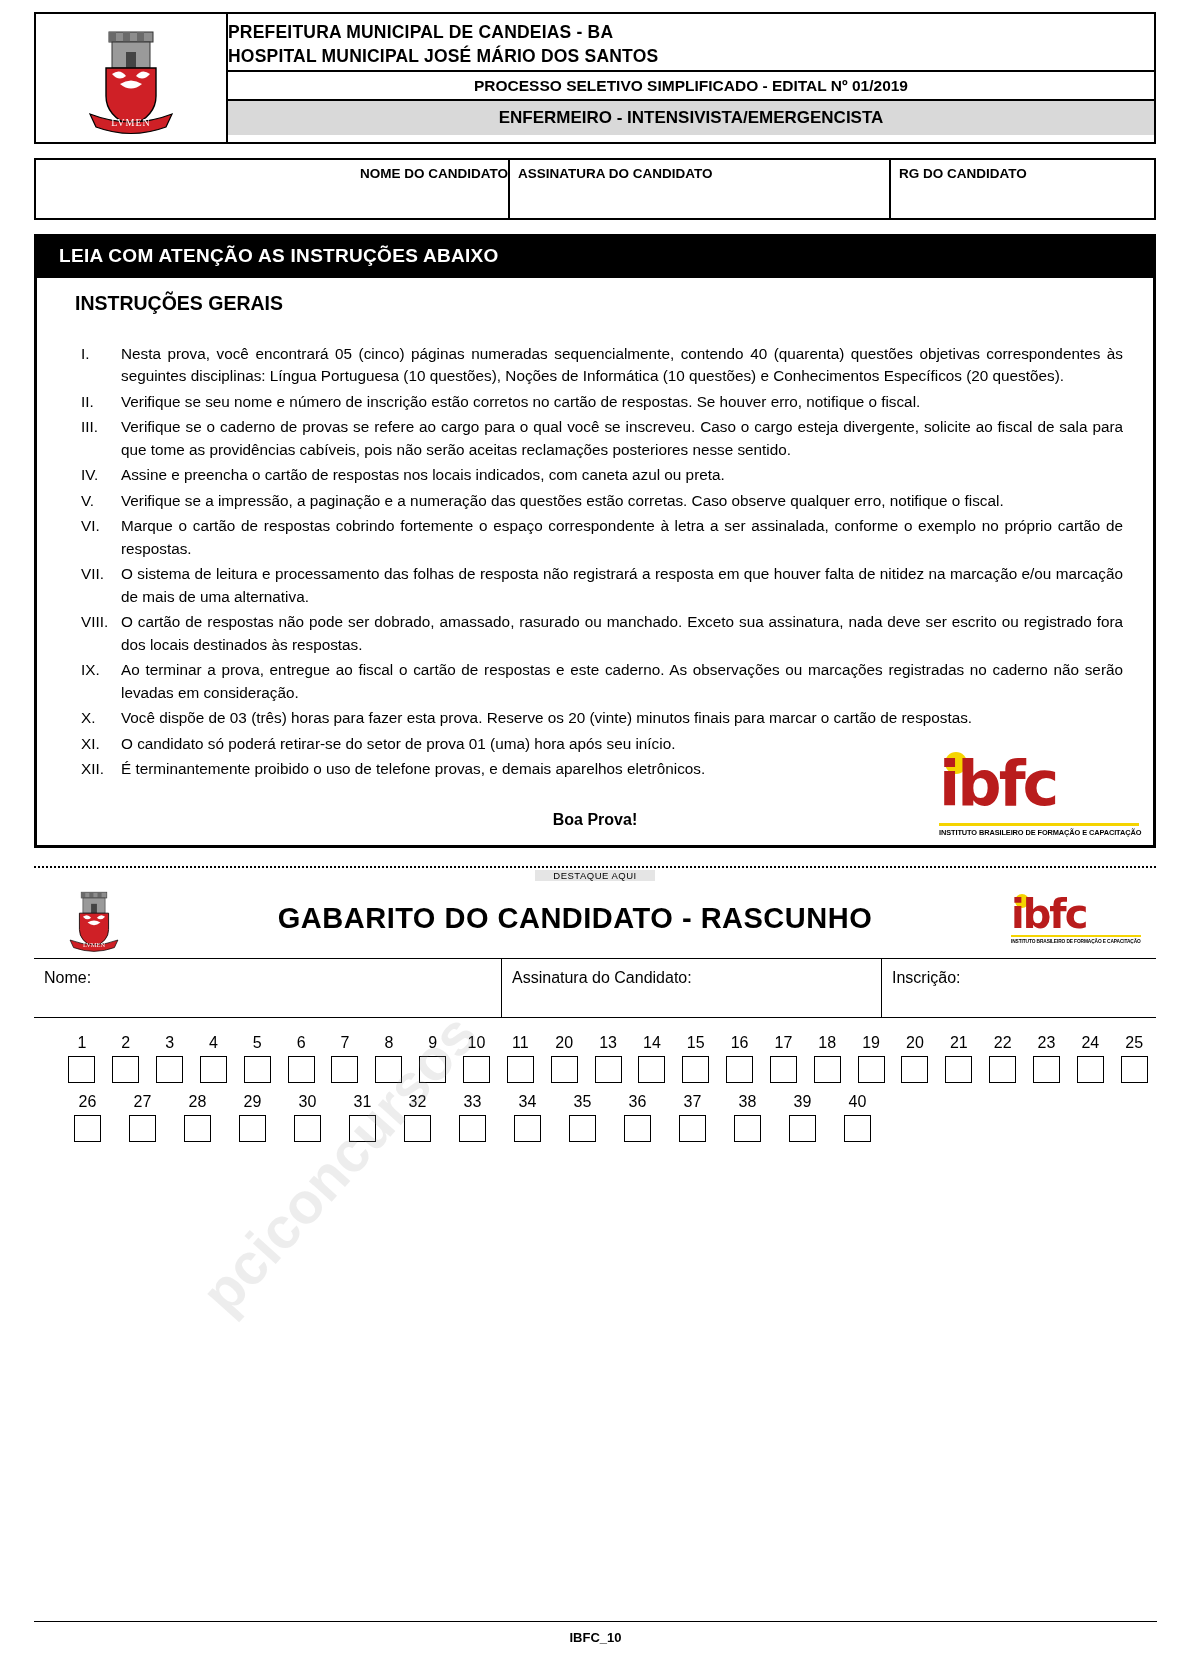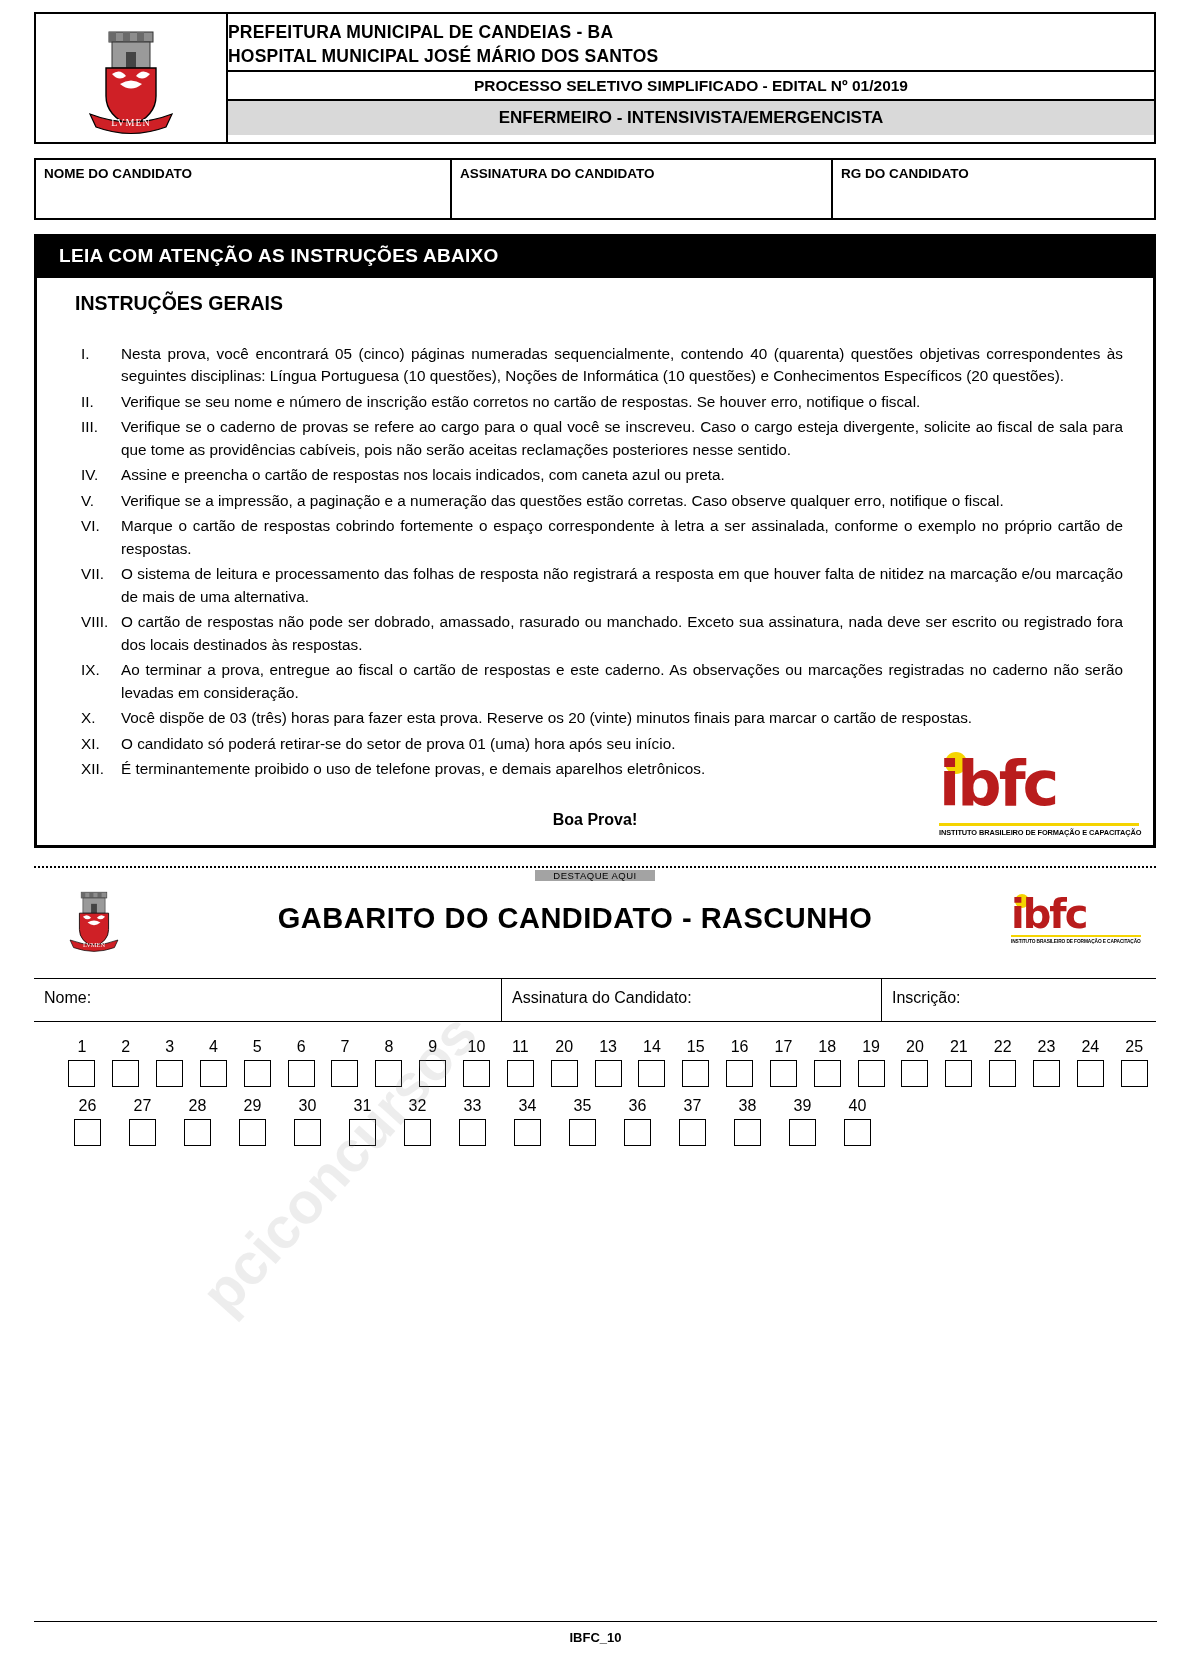--- a/index.html
+++ b/index.html
@@ -77,21 +77,21 @@
     box-sizing: border-box;
     display: flex;
     height: 62px;
   }
   .cand-cell {
     padding: 6px 0 0 8px;
     font-size: 13.5px;
     font-weight: bold;
     box-sizing: border-box;
   }
-  .cand-cell.c1 { width: 416px; border-right: 2px solid #000; }
+  .cand-cell.c1 { width: 474px; border-right: 2px solid #000; text-align: right; }
   .cand-cell.c2 { width: 381px; border-right: 2px solid #000; }
   .cand-cell.c3 { flex: 1; }
 
   
   .instr-wrap {
     margin-top: 14px;
     width: 1122px;
     border: 3px solid #000;
     box-sizing: border-box;
   }
@@ -188,21 +188,21 @@
     right: 0;
   }
   .cut-label {
     position: absolute;
     top: 12px;
     left: 0;
     right: 0;
     text-align: center;
     font-size: 9.5px;
     letter-spacing: .5px;
-    background: #a3a3a3;
+    background: #e5e5e5;
     width: 120px;
     margin: 0 auto;
   }
 
   
   .gab-head {
     width: 1122px;
     display: flex;
     align-items: center;
     margin-top: 2px;
@@ -216,23 +216,23 @@
     font-size: 29px;
     letter-spacing: .5px;
   }
   .gab-logo-right { width: 160px; display:flex; align-items:center; justify-content:center;}
 
   .gab-fields {
     width: 1122px;
     border-top: 1.5px solid #000;
     border-bottom: 1.5px solid #000;
     display: flex;
-    height: 44px;
-    box-sizing: border-box;
-    margin-top: 22px;
+    height: 60px;
+    box-sizing: border-box;
+    margin-top: 2px;
   }
   .gab-field {
     font-size: 16px;
     padding: 10px 0 0 10px;
     box-sizing: border-box;
   }
   .gab-field.f1 { width: 468px; border-right: 1.5px solid #000; }
   .gab-field.f2 { width: 380px; border-right: 1.5px solid #000; }
   .gab-field.f3 { flex: 1; }
 

